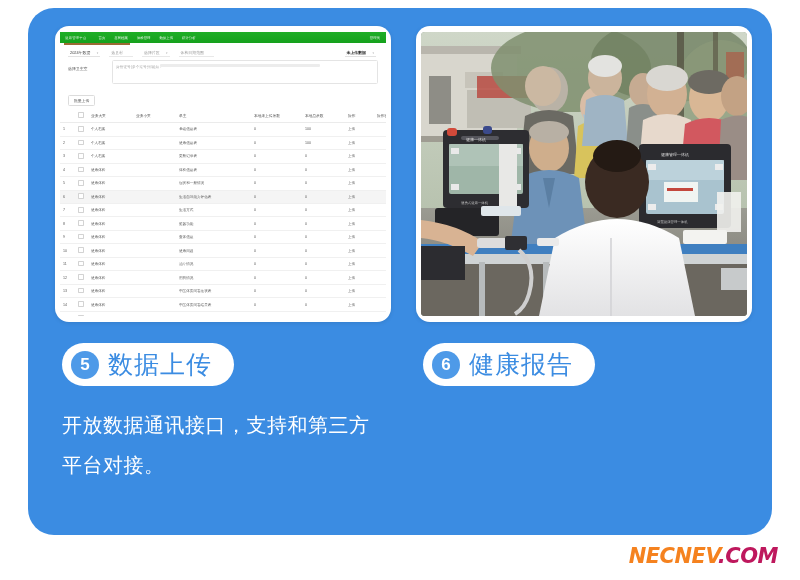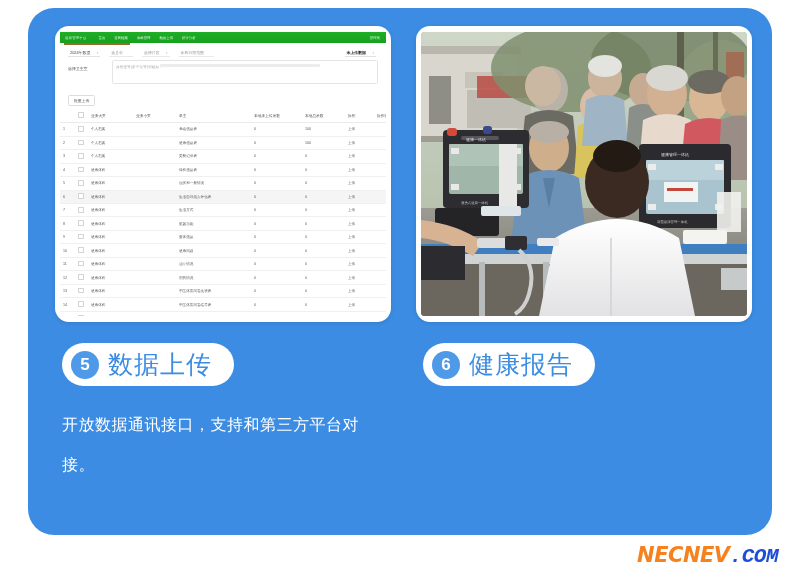--- a/index.html
+++ b/index.html
@@ -107,34 +107,34 @@
     background:#4e9ae8;color:#ffffff;
     display:flex;align-items:center;justify-content:center;
     font-size:17px;font-weight:bold;flex:0 0 auto;
   }
   .pill-title{
     margin-left:9px;font-size:25px;color:#3b8ce2;letter-spacing:1px;
     font-family:"DejaVu Sans","Liberation Sans",sans-serif;white-space:nowrap;
   }
 
   .body-text{
-    position:absolute;width:320px;color:#ffffff;font-size:16px;line-height:40px;
+    position:absolute;width:320px;color:#ffffff;font-size:20px;line-height:40px;
     font-family:"DejaVu Sans","Liberation Sans",sans-serif;letter-spacing:.5px;
   }
   .body-left{left:62px;top:405px;}
   .body-right{left:423px;top:405px;}
 
   
   .wm{
     position:absolute;right:22px;bottom:12px;
     font-size:21px;font-weight:bold;font-style:italic;letter-spacing:-.5px;
     font-family:"DejaVu Sans","Liberation Sans",sans-serif;
   }
   .wm .o{color:#f5821f;}
-  .wm .d{color:#1d4ed8;font-family:Liberation Mono, monospace;}
+  .wm .d{color:#be185d;}
 </style>
 </head>
 <body>
 
 <div class="page">
 
   <div class="blue-card"></div>
 
   <div class="media-card media-left">
     <div class="shot">

